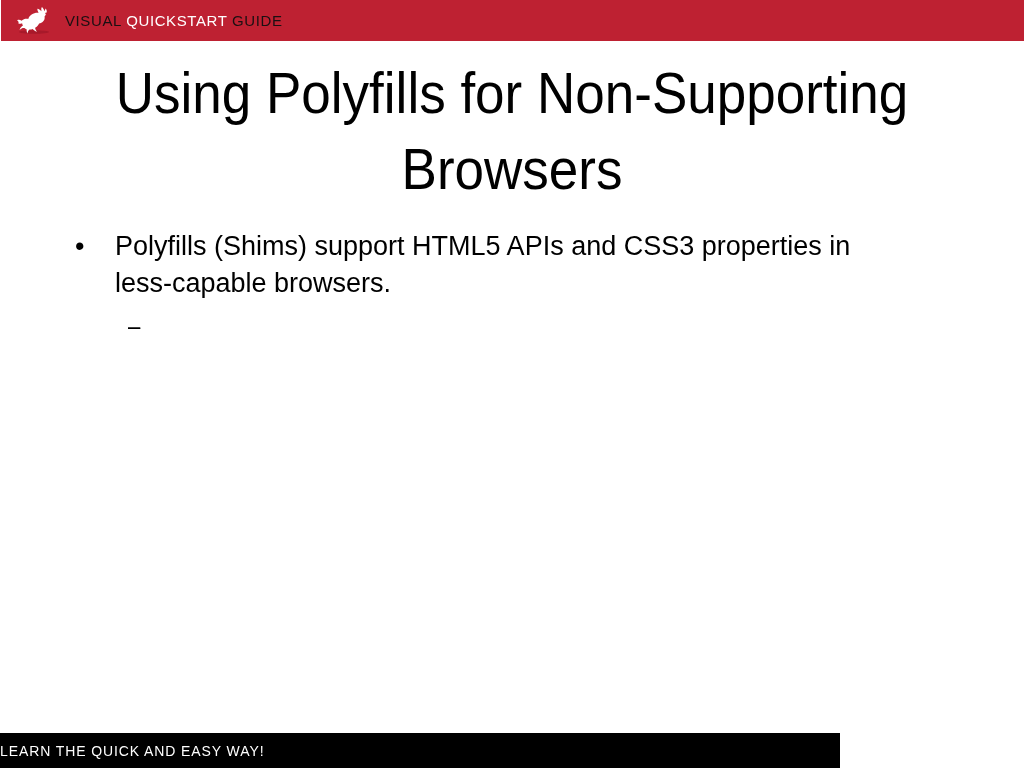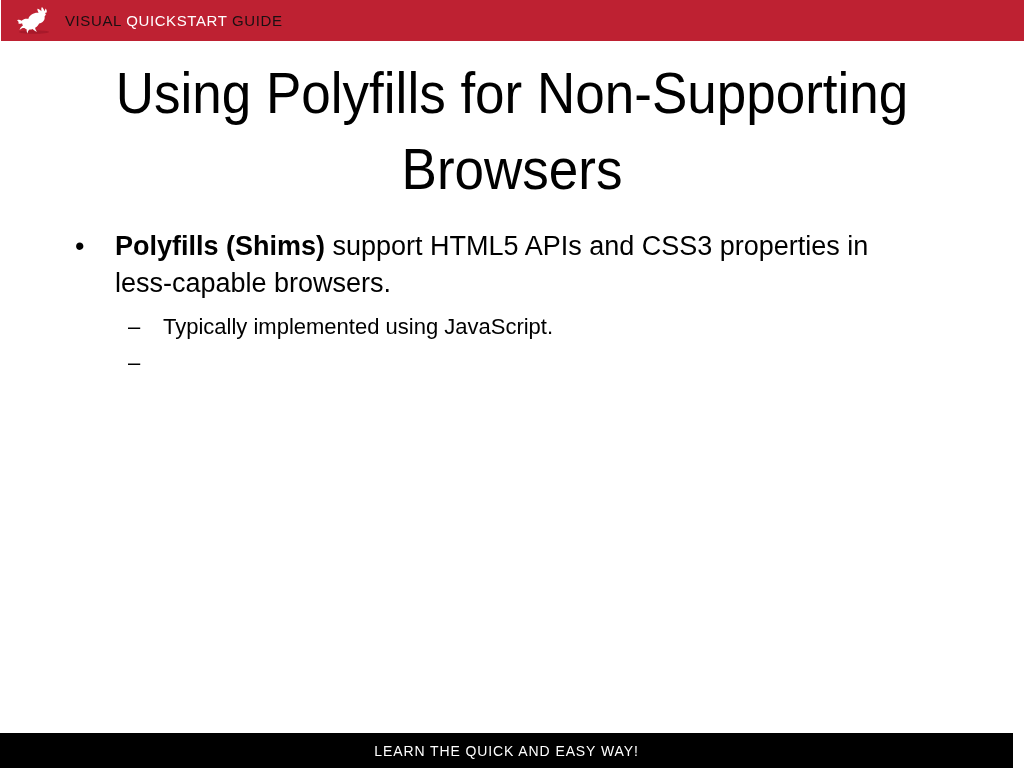--- a/index.html
+++ b/index.html
@@ -80,21 +80,21 @@
     color: #000000;
     margin: 0 0 8px 0;
   }
   .bullet-l1 .marker {
     position: absolute;
     left: 75px;
     top: 0;
     font-size: 27px;
     line-height: 1.38;
   }
-  .bullet-l1 b { font-weight: bold; }
+  .bullet-l1 b { font-weight: normal; }
 
   .bullet-l2 {
     position: relative;
     padding-left: 163px;
     padding-right: 100px;
     font-size: 22px;
     line-height: 1.42;
     color: #000000;
     margin: 0 0 5px 0;
   }
@@ -104,26 +104,25 @@
     top: 0;
     font-size: 22px;
     line-height: 1.42;
   }
 
   
   .footerbar {
     position: absolute;
     left: 0;
     bottom: 0;
-    width: 1013px;
+    width: 840px;
     height: 35px;
     background: #000000;
     display: flex;
     align-items: center;
-    justify-content: center;
   }
   .footer-text {
     color: #ffffff;
     font-size: 14px;
     letter-spacing: 0.9px;
     white-space: nowrap;
     line-height: 1;
   }
 </style>
 </head>
@@ -158,21 +157,21 @@
 
   <h1 class="title">Using Polyfills for Non-Supporting Browsers</h1>
 
   <div class="body-block">
 
     <p class="bullet-l1">
       <span class="marker">•</span><b>Polyfills (Shims)</b><span> support HTML5 APIs and CSS3 properties in less-capable browsers.</span>
     </p>
 
     <p class="bullet-l2">
-      <span class="marker">–</span><span>Typically implemented using JavaScript.</span>
+      <span class="marker">–</span>
     </p>
 
     <p class="bullet-l2">
       <span class="marker">–</span>
     </p>
 
   </div>
 
   <div class="footerbar">
     <span class="footer-text">LEARN THE QUICK AND EASY WAY!</span>

